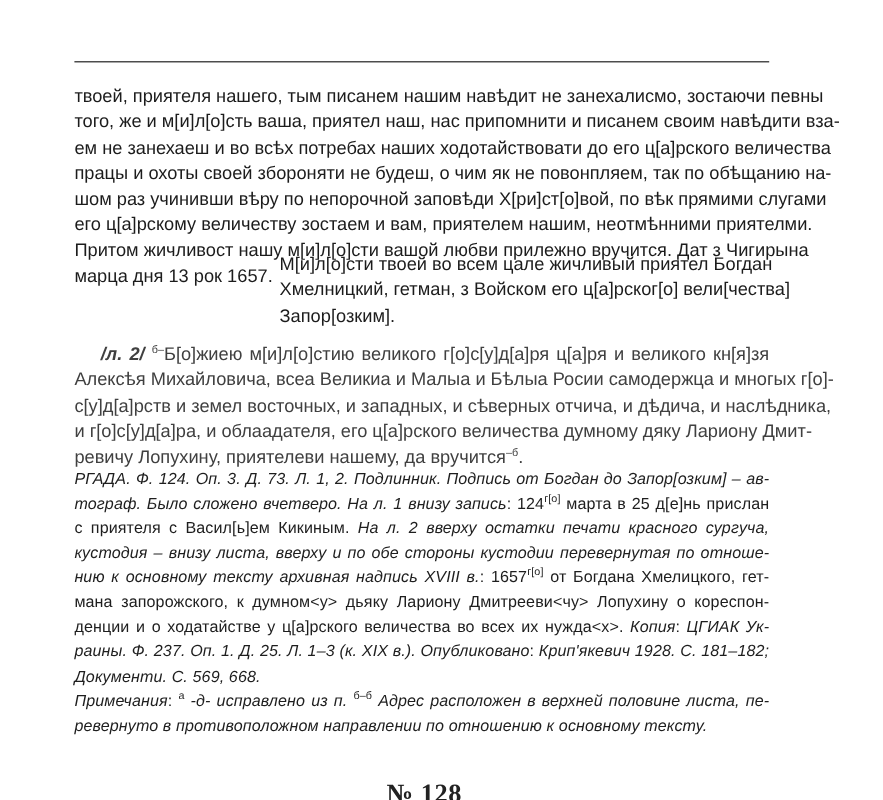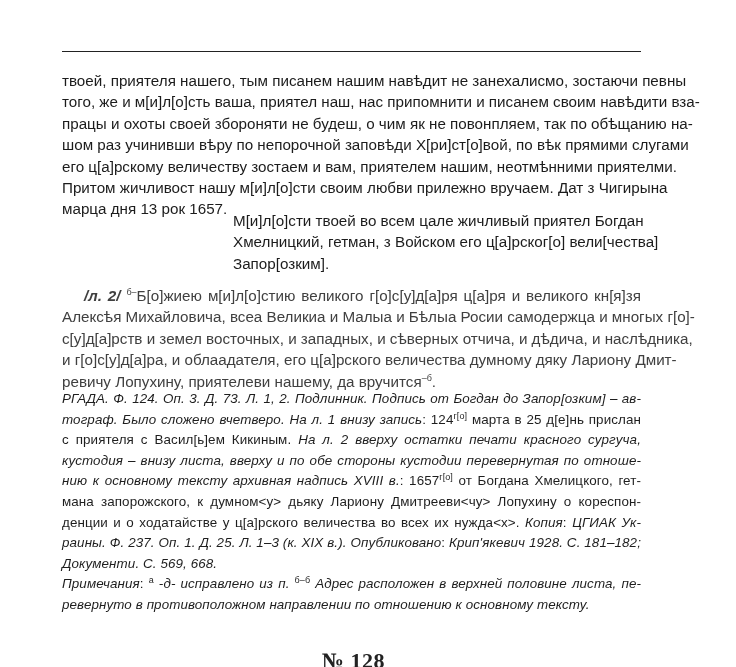--- a/index.html
+++ b/index.html
@@ -22,24 +22,25 @@
 </head>
 <body>
 
 <div class="page">
 
   <div class="top-rule"></div>
 
   <div class="main">
     <span class="line">твоей, приятеля нашего, тым писанем нашим навѣдит не занехалисмо, зостаючи певны</span>
     <span class="line">того, же и м[и]л[о]сть ваша, приятел наш, нас припомнити и писанем своим навѣдити вза-</span>
+    <span class="line">ем не занехаеш и во всѣх потребах наших ходотайствовати до его ц[а]рского величества</span>
     <span class="line">працы и охоты своей збороняти не будеш, о чим як не повонпляем, так по обѣщанию на-</span>
     <span class="line">шом раз учинивши вѣру по непорочной заповѣди Х[ри]ст[о]вой, по вѣк прямими слугами</span>
     <span class="line">его ц[а]рскому величеству зостаем и вам, приятелем нашим, неотмѣнними приятелми.</span>
-    <span class="line">Притом жичливост нашу м[и]л[о]сти своим любви прилежно вручаем. Дат з Чигирына</span>
+    <span class="line">Притом жичливост нашу м[и]л[о]сти вашой любви прилежно вручится. Дат з Чигирына</span>
     <span class="line last">марца дня 13 рок 1657.</span>
   </div>
 
   <div class="signature">
     <span class="line">М[и]л[о]сти твоей во всем цале жичливый приятел Богдан</span>
     <span class="line">Хмелницкий, гетман, з Войском его ц[а]рског[о] вели[чества]</span>
     <span class="line">Запор[озким].</span>
   </div>
 
   <div class="address">

